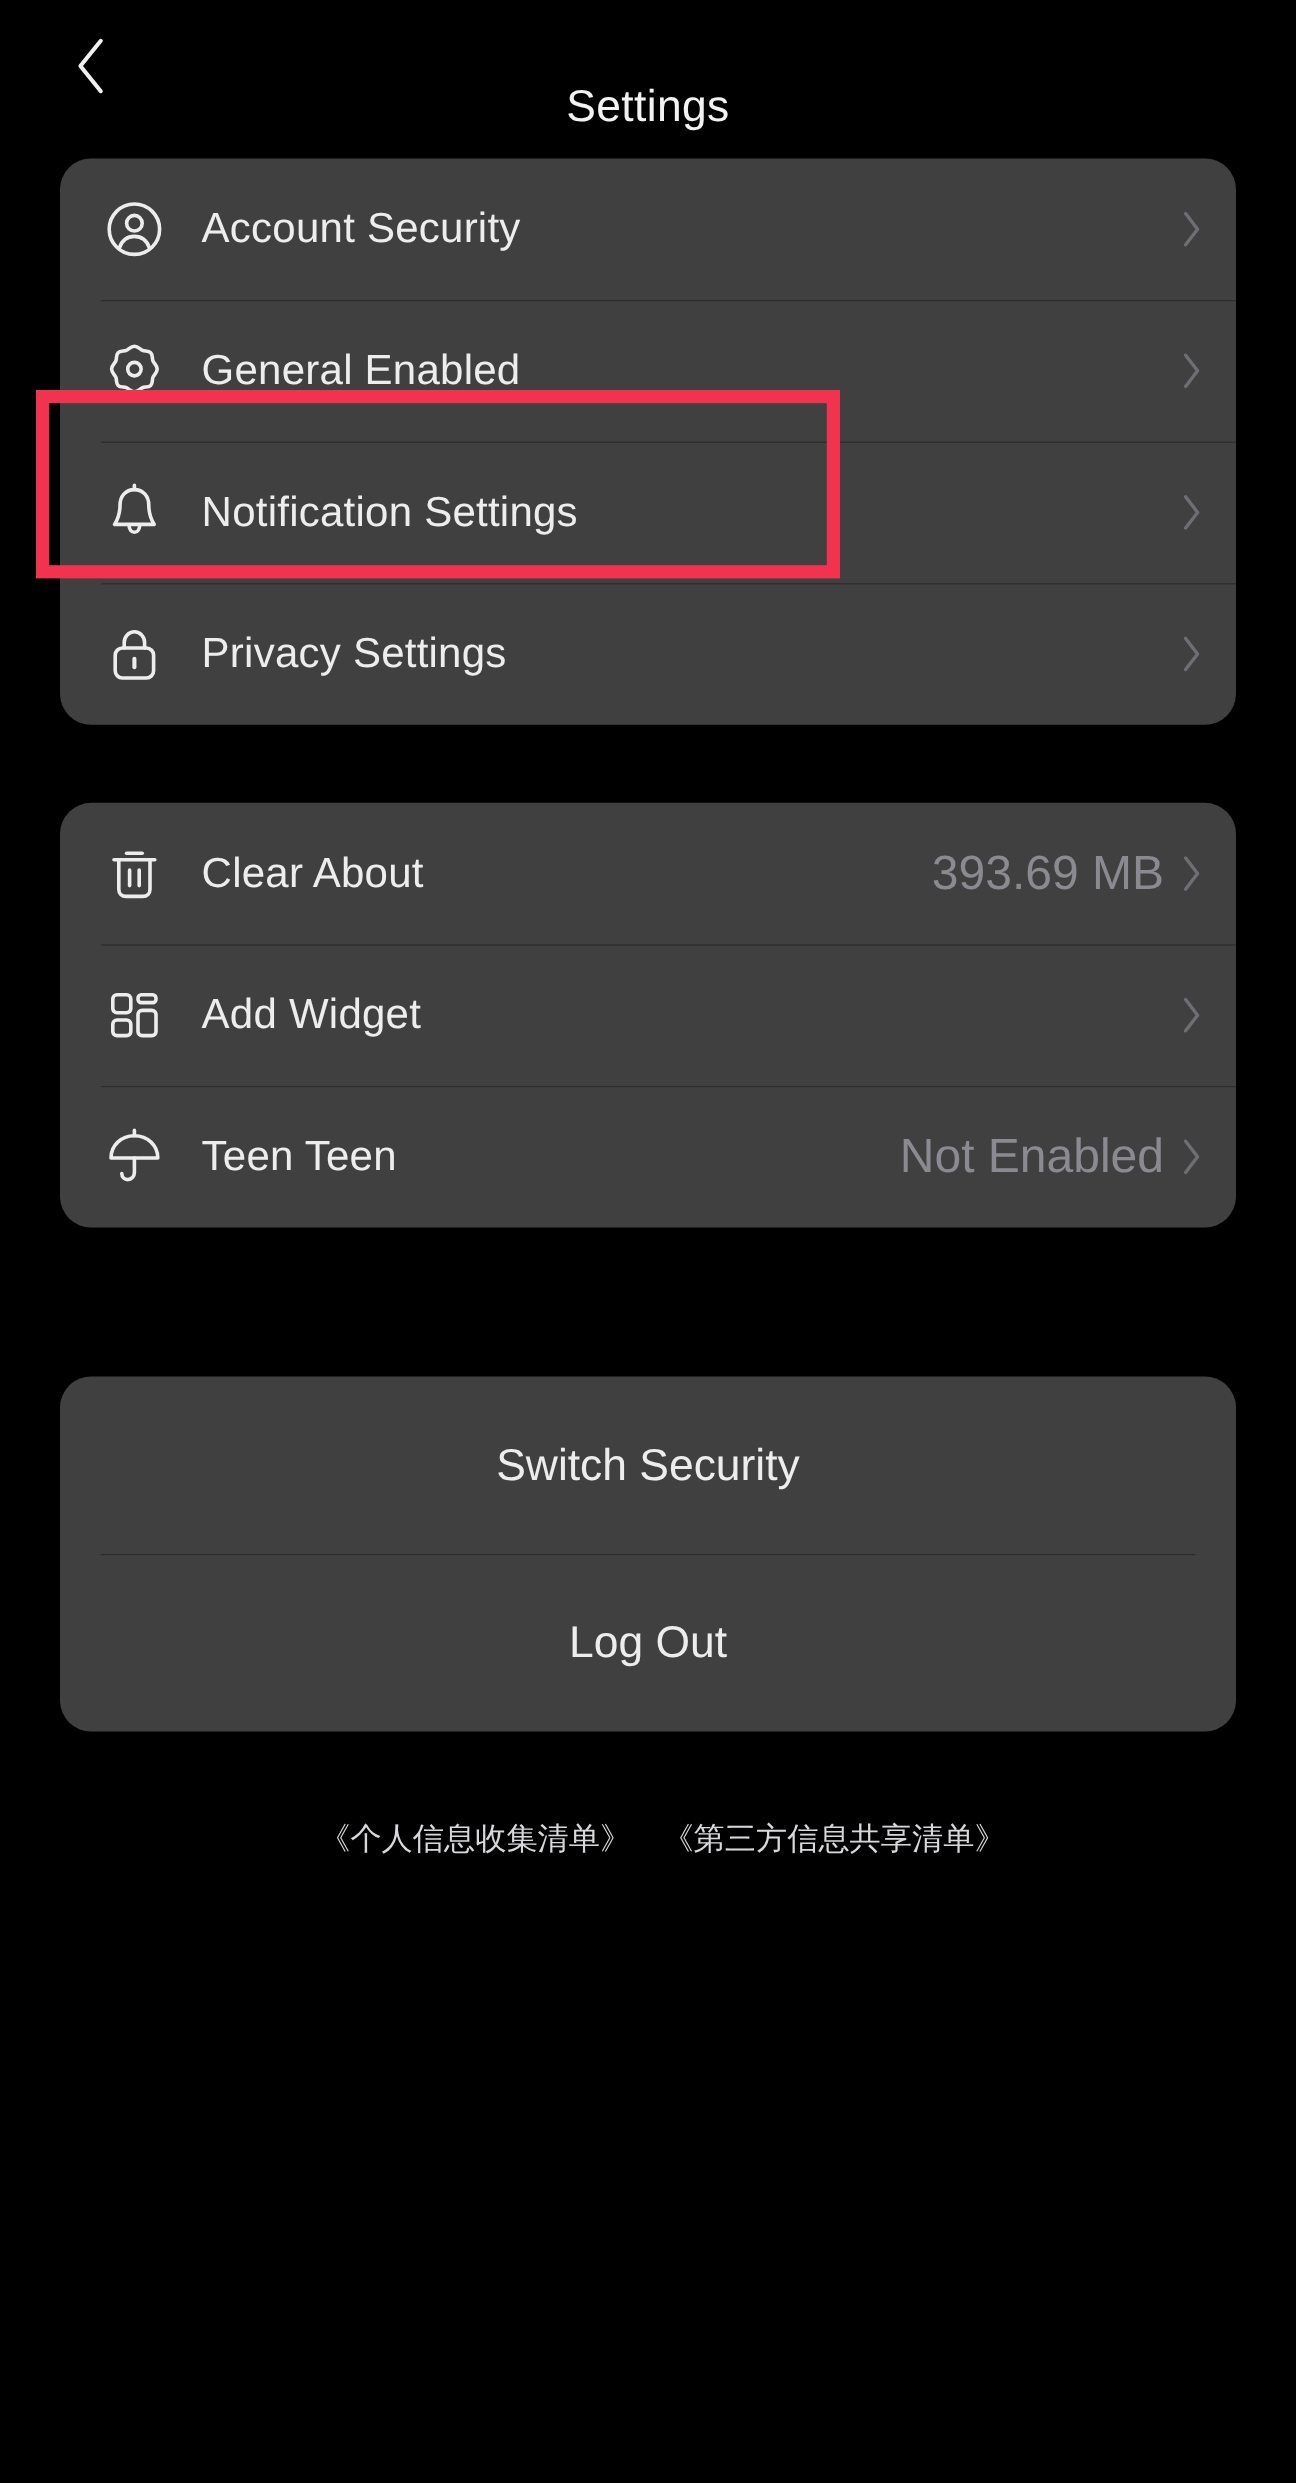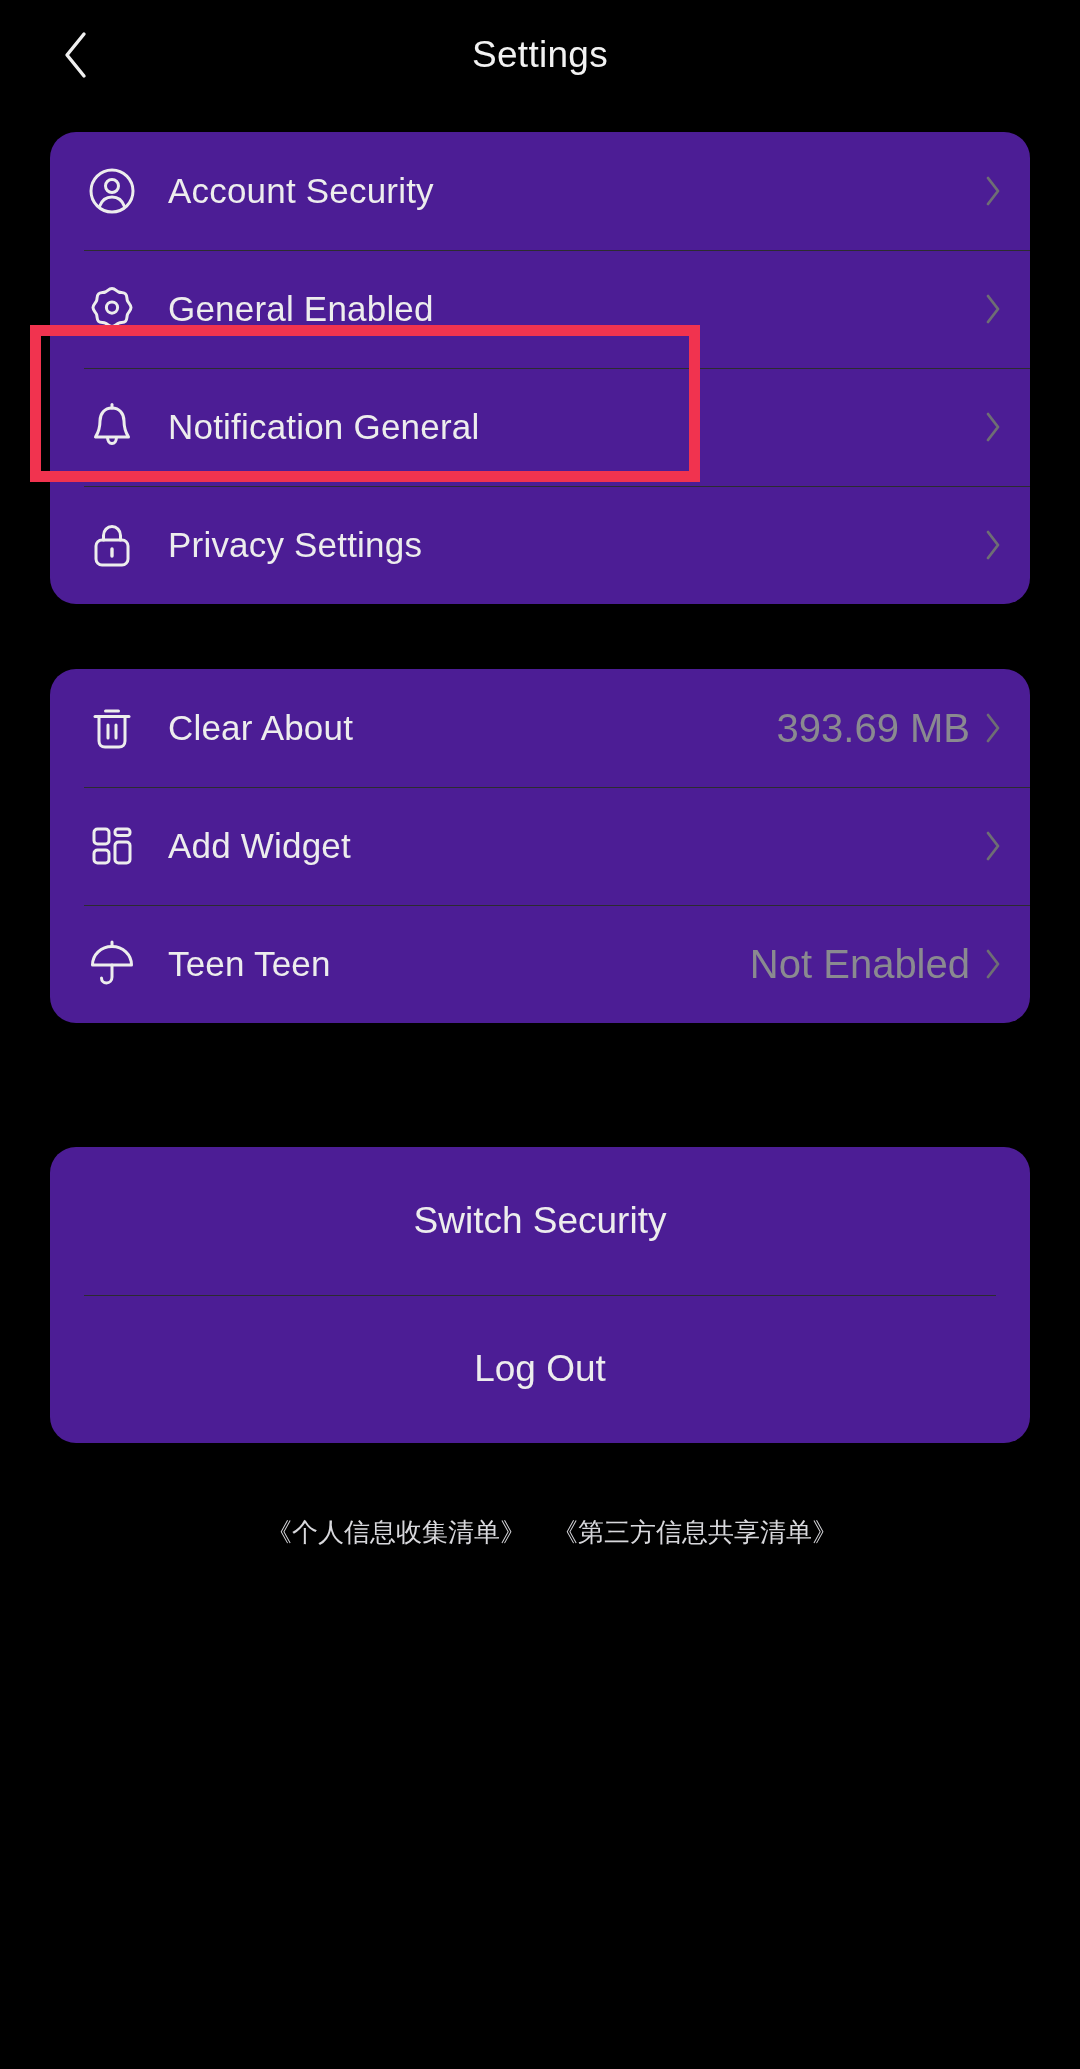--- a/index.html
+++ b/index.html
@@ -7,38 +7,38 @@
     width:1080px; height:2069px;
     background:#000000;
     font-family:"Liberation Sans", sans-serif;
     overflow:hidden;
   }
   .phone { position:relative; width:1080px; height:2069px; background:#000; }
 
   
   .header {
     position:relative; height:110px;
-    display:flex; align-items:center; justify-content:center;
+    display:flex; align-items:flex-end; justify-content:center;
   }
   .back-btn {
     position:absolute; left:40px; top:50%;
     transform:translateY(-50%);
     width:70px; height:70px;
     display:flex; align-items:center; justify-content:center;
     cursor:pointer;
   }
   .back-btn svg { display:block; }
   .header-title {
     font-size:37px; color:#F2F2F2; font-weight:400;
     letter-spacing:0.3px;
   }
 
   
   .card {
-    margin:0 50px; background:#4c1d95;
+    margin:0 50px; background:#404040;
     border-radius:26px; overflow:hidden;
   }
   .gap-lg { height:65px; }
   .gap-md { height:62px; }
   .gap-sm { height:22px; }
 
   .row {
     position:relative;
     display:flex; align-items:center;
     height:118px; padding:0 28px 0 34px;
@@ -169,21 +169,21 @@
     <div class="row">
       <div class="sep"></div>
       <div class="ic">
         <svg width="50" height="50" viewBox="0 0 50 50" fill="none">
           <path d="M25 6 C17.5 6 13 11.8 13 19 C13 28 10 32.5 8.5 35 L41.5 35
                    C40 32.5 37 28 37 19 C37 11.8 32.5 6 25 6 Z" stroke="#EDEDED" stroke-width="3" stroke-linejoin="round"></path>
           <path d="M25 6 L25 2.5" stroke="#EDEDED" stroke-width="3" stroke-linecap="round"></path>
           <path d="M20.5 35 C20.5 39 22.5 41.5 25 41.5 C27.5 41.5 29.5 39 29.5 35" stroke="#EDEDED" stroke-width="3" stroke-linejoin="round"></path>
         </svg>
       </div>
-      <div class="row-label">Notification General</div>
+      <div class="row-label">Notification Settings</div>
       <div class="chev">
         <svg width="18" height="32" viewBox="0 0 18 32" fill="none">
           <path d="M4 3 L14 16 L4 29" stroke="#6E6E74" stroke-width="2.8" stroke-linecap="round" stroke-linejoin="round"></path>
         </svg>
       </div>
     </div>
 
     <div class="row">
       <div class="sep"></div>
       <div class="ic">

